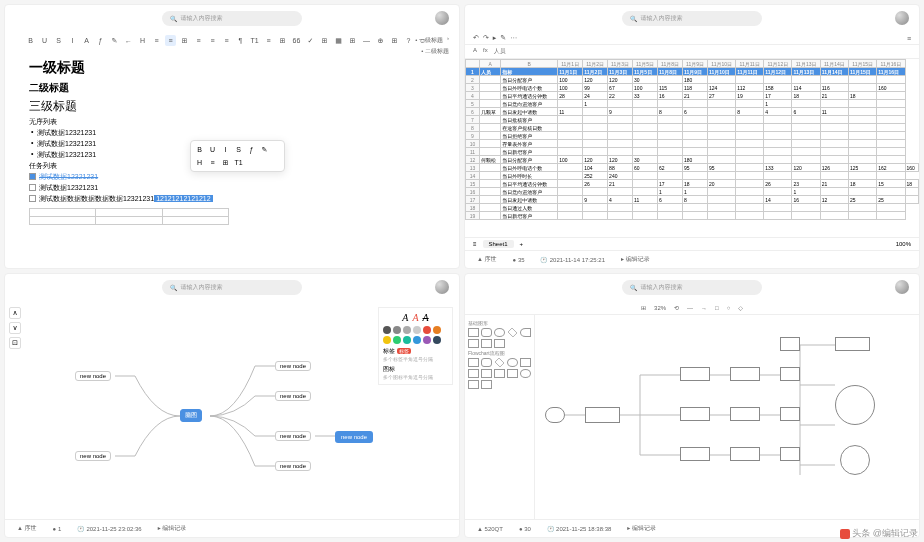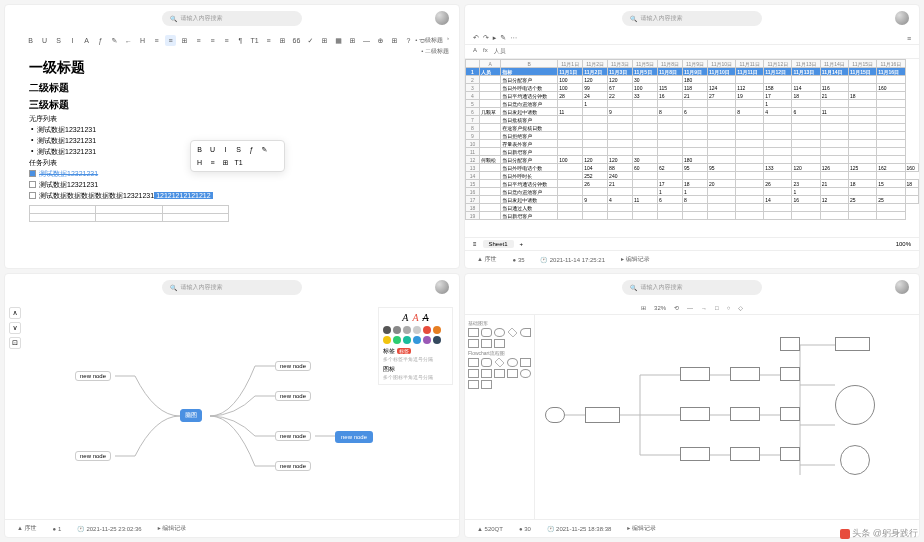--- a/index.html
+++ b/index.html
@@ -8,21 +8,21 @@
 .panel{background:#fff;border:1px solid #eee;border-radius:4px;display:flex;flex-direction:column;overflow:hidden;font-size:7px;position:relative}
 .search{display:flex;justify-content:center;padding:6px}
 .search-box{background:#eee;border-radius:10px;padding:3px 8px;font-size:6px;color:#999;width:140px;display:flex;align-items:center;gap:3px}
 .avatar{position:absolute;top:6px;right:10px;width:14px;height:14px;border-radius:50%;background:radial-gradient(circle at 30% 30%,#ddd,#888)}
 .toolbar{display:flex;flex-wrap:wrap;gap:3px;padding:3px 20px;font-size:7px;color:#555}
 .tb{width:11px;height:11px;display:flex;align-items:center;justify-content:center;cursor:pointer;border-radius:2px}
 .tb.sel{background:#e3eefd}
 .doc{padding:6px 24px;flex:1;overflow:hidden}
 .h1{font-size:14px;font-weight:bold;margin:4px 0}
 .h2{font-size:10px;font-weight:bold;margin:3px 0}
-.h3{font-size:10px;font-weight:bold;margin:2px 0}
+.h3{font-size:12px;font-weight:normal;margin:2px 0}
 .txt{font-size:7px;margin:1px 0}
 .li{font-size:7px;margin:1px 0;padding-left:8px;position:relative}
 .li:before{content:"•";position:absolute;left:2px}
 .task{font-size:7px;margin:1px 0;padding-left:10px;position:relative}
 .task:before{content:"";position:absolute;left:0;top:1px;width:5px;height:5px;border:1px solid #999}
 .task.done:before{background:#4a90e2}
 .task.done{color:#4a90e2;text-decoration:line-through}
 .sel-tx{background:#4a90e2;color:#fff;padding:0 2px}
 .float-tb{position:absolute;background:#fff;border:1px solid #ddd;border-radius:4px;box-shadow:0 2px 8px rgba(0,0,0,.1);padding:3px;display:flex;flex-wrap:wrap;gap:2px;width:95px;top:135px;left:185px}
 .toc{position:absolute;top:30px;right:10px;font-size:6px;color:#666}
@@ -683,13 +683,13 @@
   <div class="footer">
     <span>▲ <span>520QT</span></span>
     <span>● <span>30</span></span>
     <span>🕐 <span>2021-11-25 18:38:38</span></span>
     <span>▸ <span>编辑记录</span></span>
   </div>
 </div>
 
 </div>
 
-<div class="watermark"><span class="wm-logo"></span><span>头条 @躬身践行</span></div>
+<div class="watermark"><span class="wm-logo"></span><span>头条 @编辑记录</span></div>
 
 </body></html>

